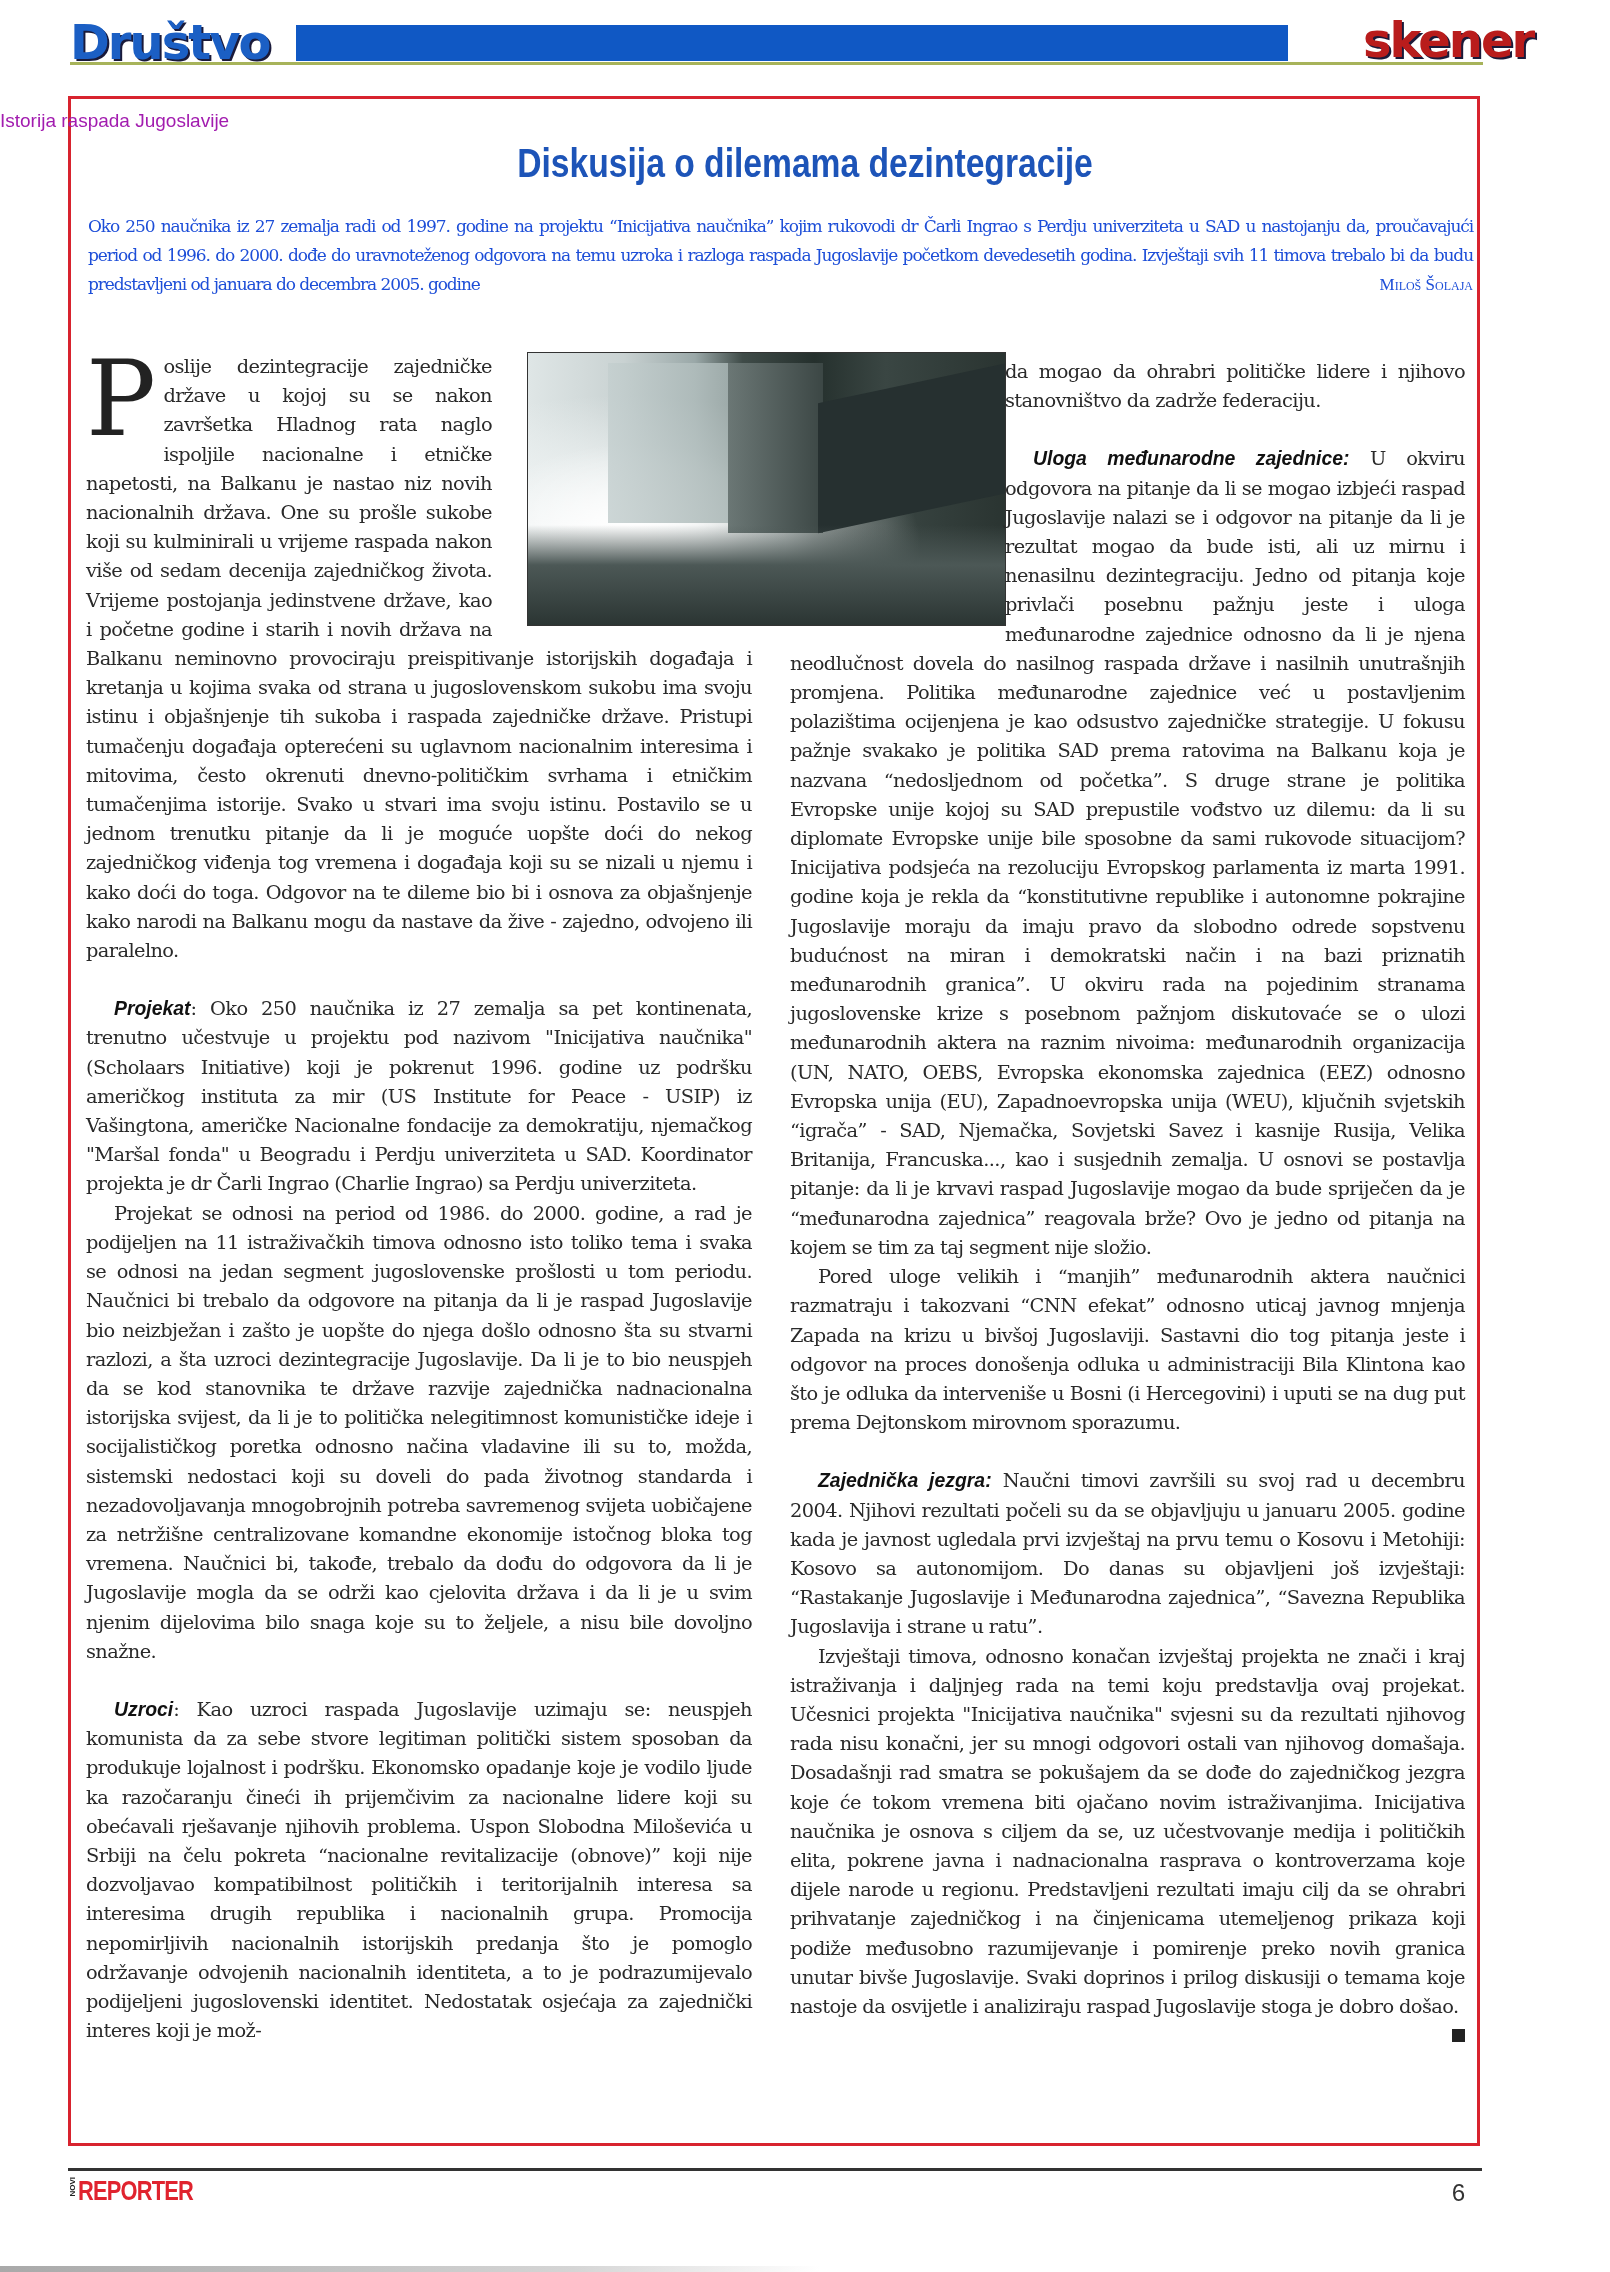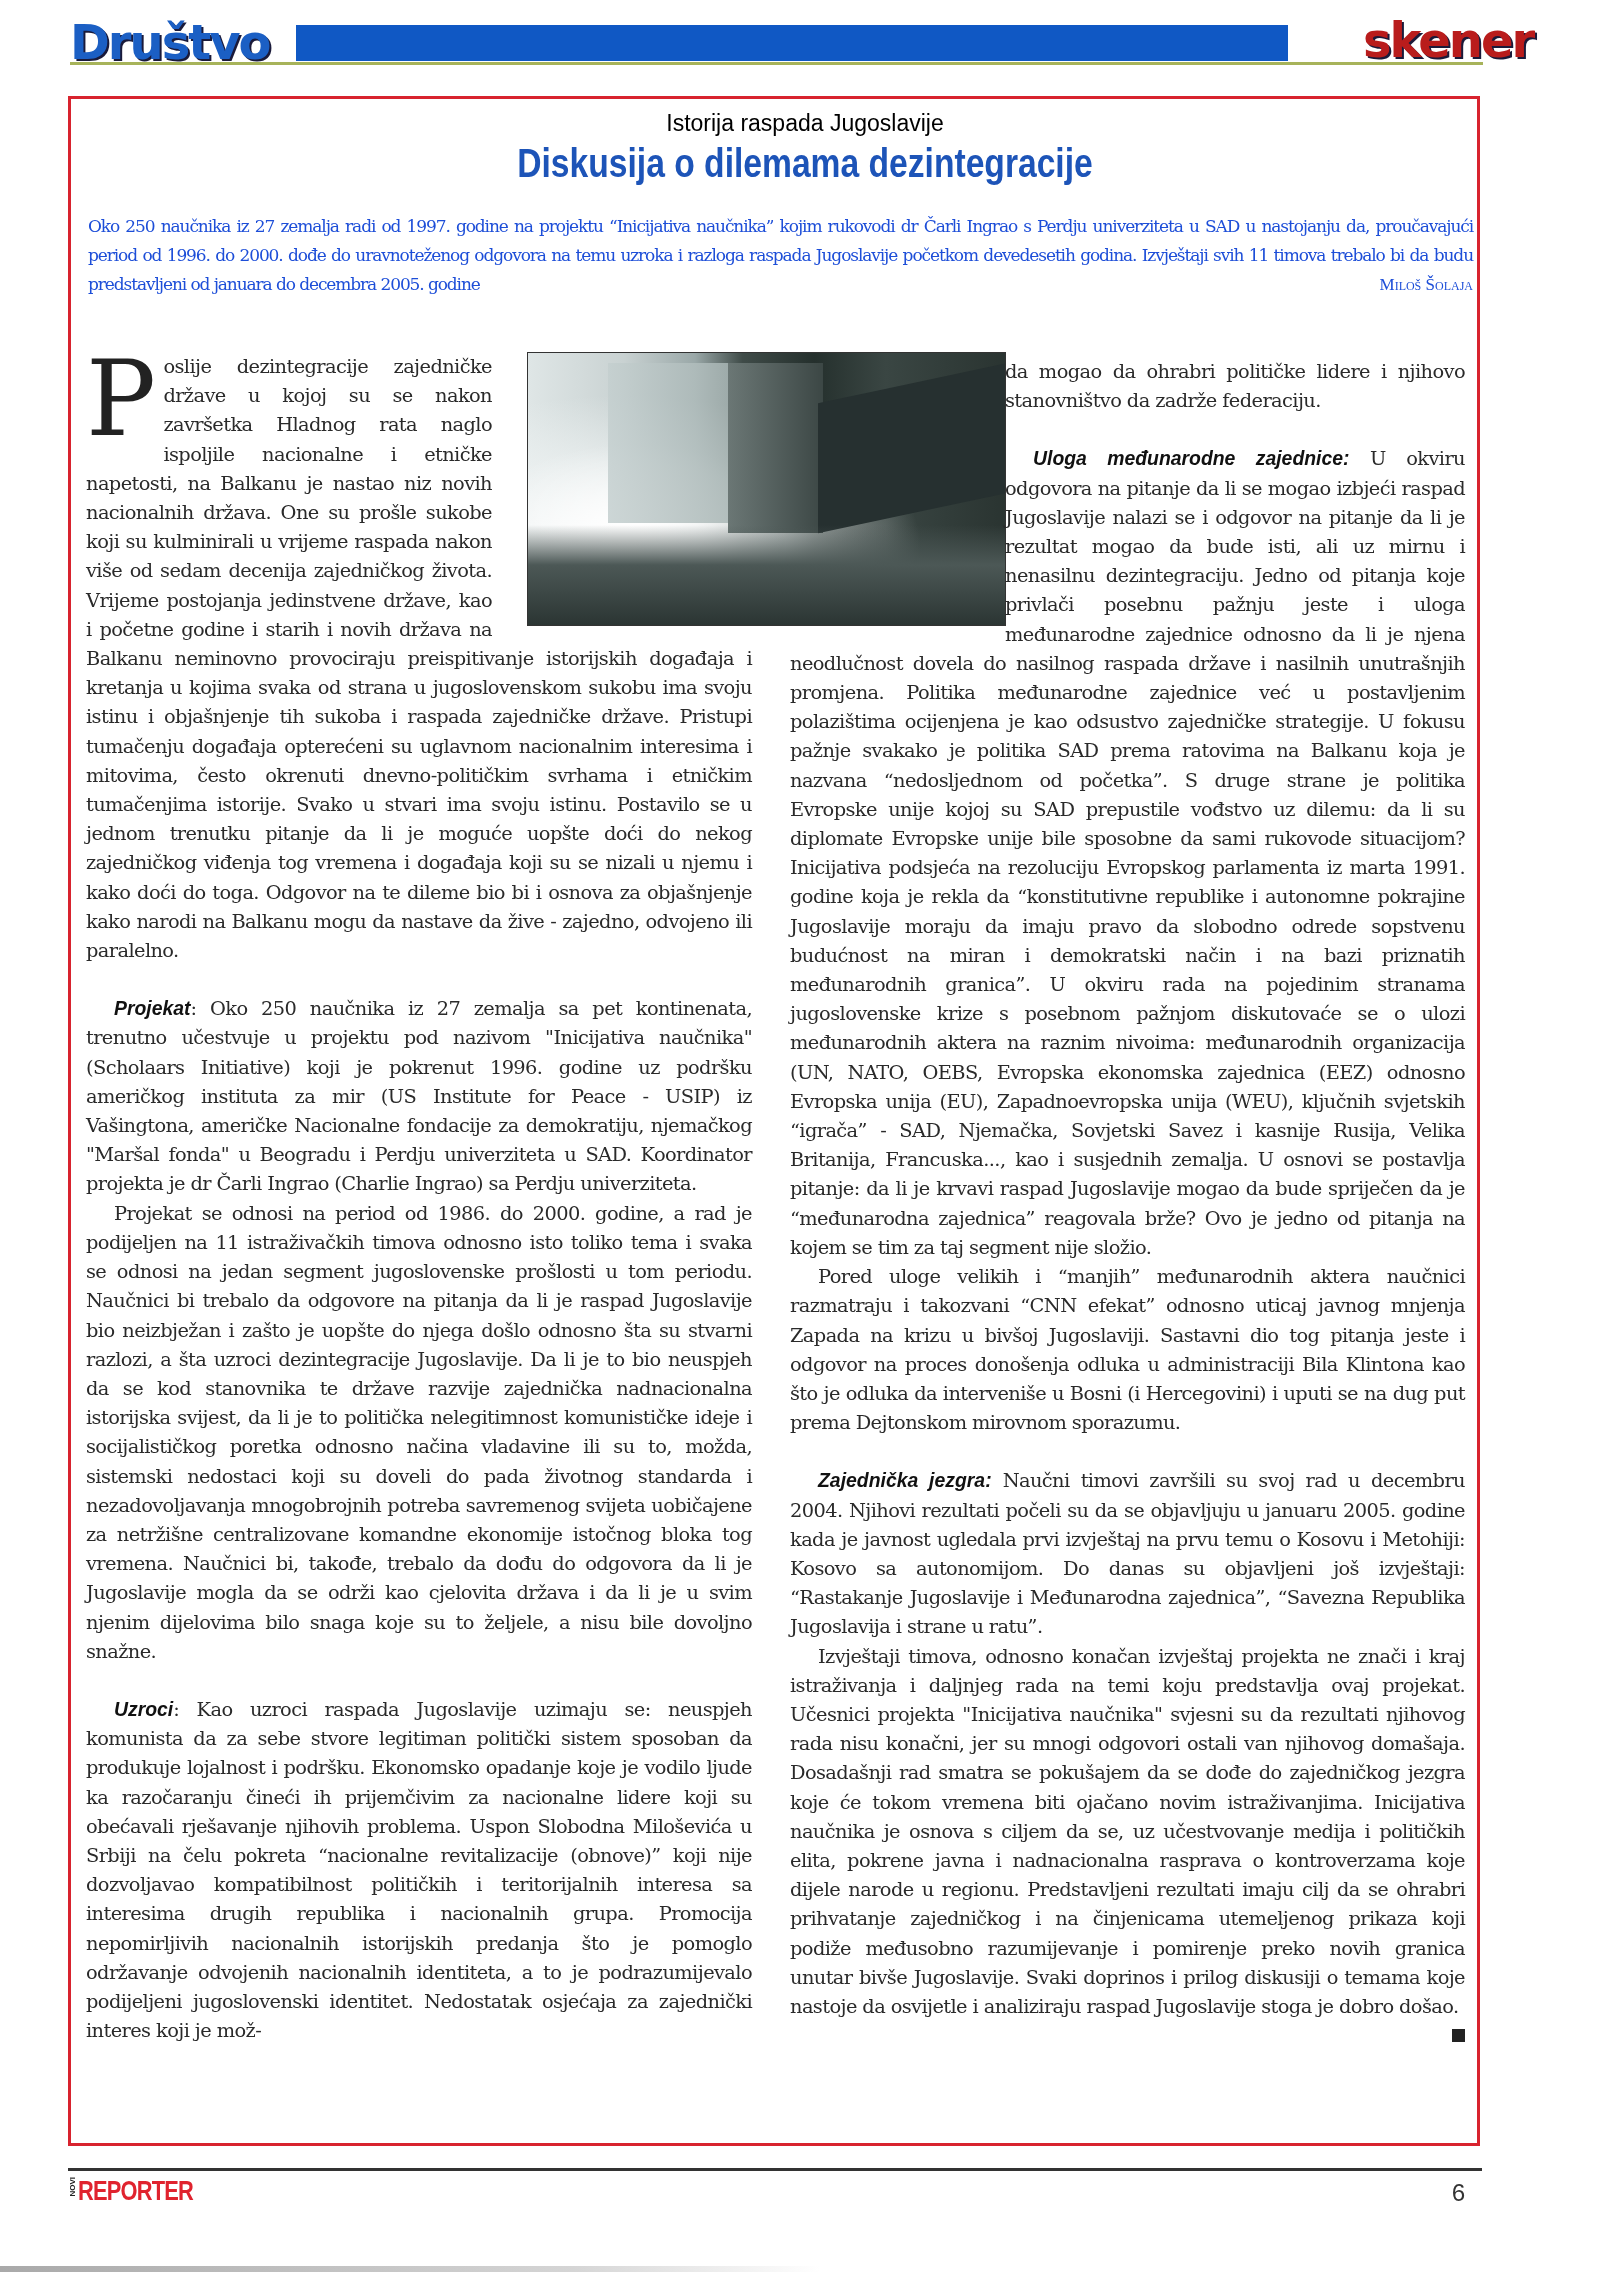--- a/index.html
+++ b/index.html
@@ -14,22 +14,22 @@
     .hdr-bar { position: absolute; left: 296px; top: 25px; width: 992px; height: 36px; background: #1058c4; }
     .hdr-right { position: absolute; left: 1363px; top: 16px; font-family: "DejaVu Sans", sans-serif;
                  font-weight: bold; font-size: 48px; letter-spacing: -2px; color: #b91c1c;
                  text-shadow: 2px 2px 0 #1a1a3a; line-height: 48px; }
     .hdr-line { position: absolute; left: 70px; top: 62px; width: 1413px; height: 3px; background: #a7b35a; }
 
     
     .frame { position: absolute; left: 68px; top: 96px; width: 1412px; height: 2050px;
              border: 3px solid #d8232e; box-sizing: border-box; }
 
-    .kicker { position: absolute; left: 0; top: 110px; width: 1610px; text-align: center;
-              font-family: "Liberation Sans", sans-serif; font-size: 23px; color: #000000; }
+    .kicker { position: absolute; left: 0; top: 110px; width: 1610px; text-align: left;
+              font-family: "Liberation Sans", sans-serif; font-size: 19px; color: #a21caf; }
     .title { position: absolute; left: 0; top: 140px; width: 1610px; text-align: center;
              font-family: "Liberation Sans", sans-serif; font-weight: bold; font-size: 41px;
              color: #1d54b8; transform: scaleX(0.82); letter-spacing: 0px; }
 
     .lead { position: absolute; left: 88px; top: 212px; width: 1385px;
             font-family: "DejaVu Serif", serif; font-size: 17px; line-height: 29px;
             color: #1d4ed8; text-align: justify; letter-spacing: -1.1px; }
     .lead .byline { float: right; font-variant: small-caps; letter-spacing: 0; font-family: Liberation Serif, serif; }
 
     .col { position: absolute; font-family: "DejaVu Serif", serif; font-size: 19.4px;

